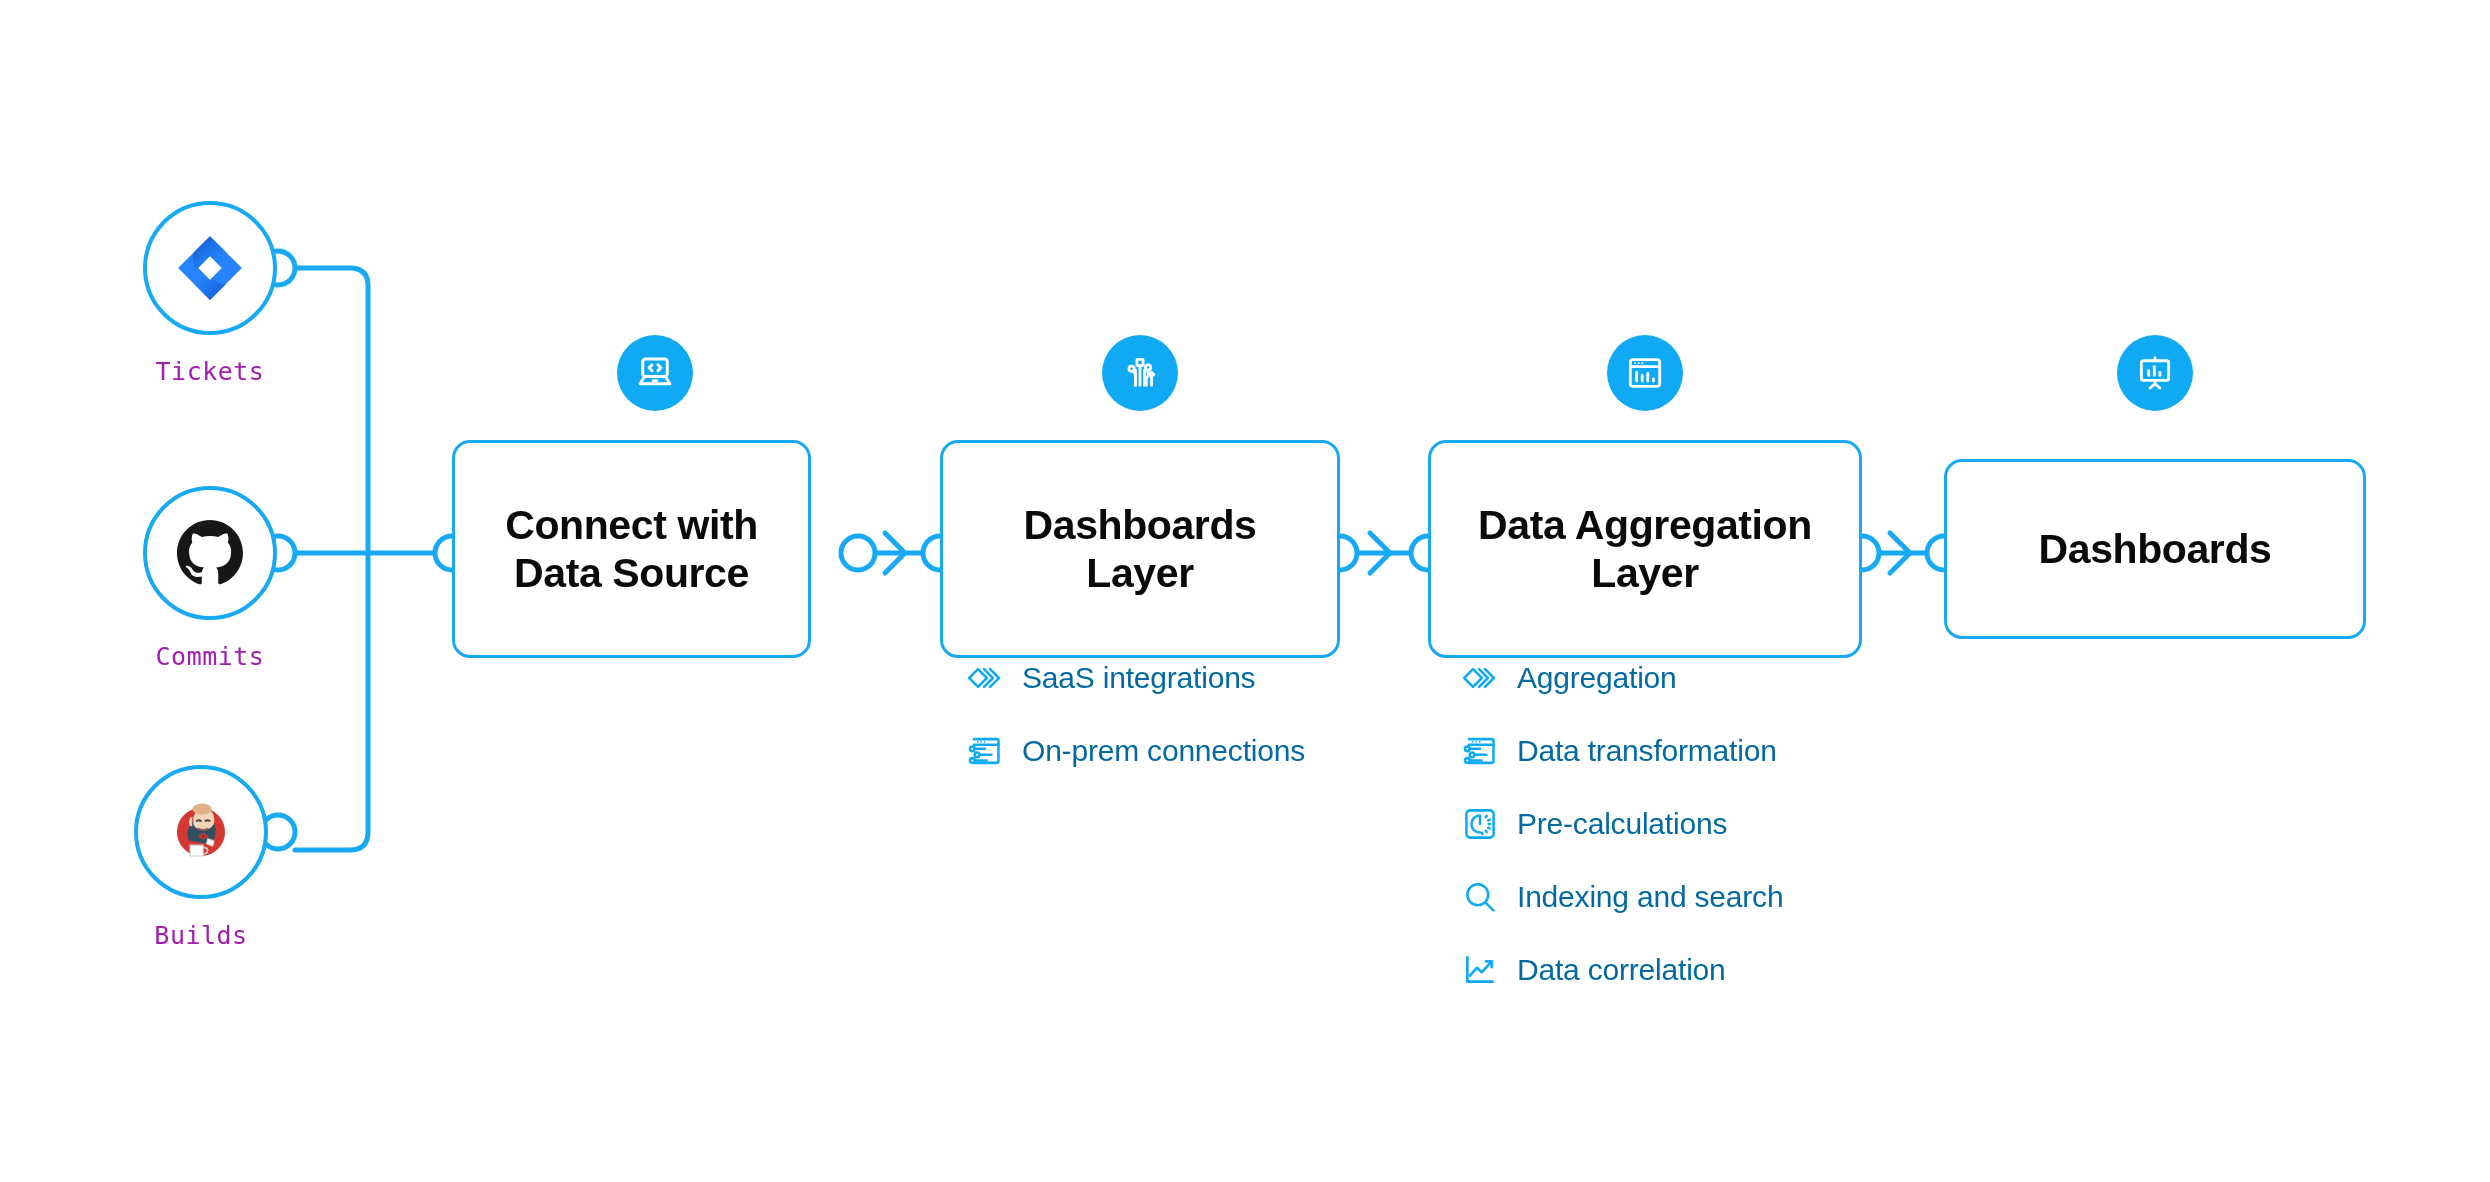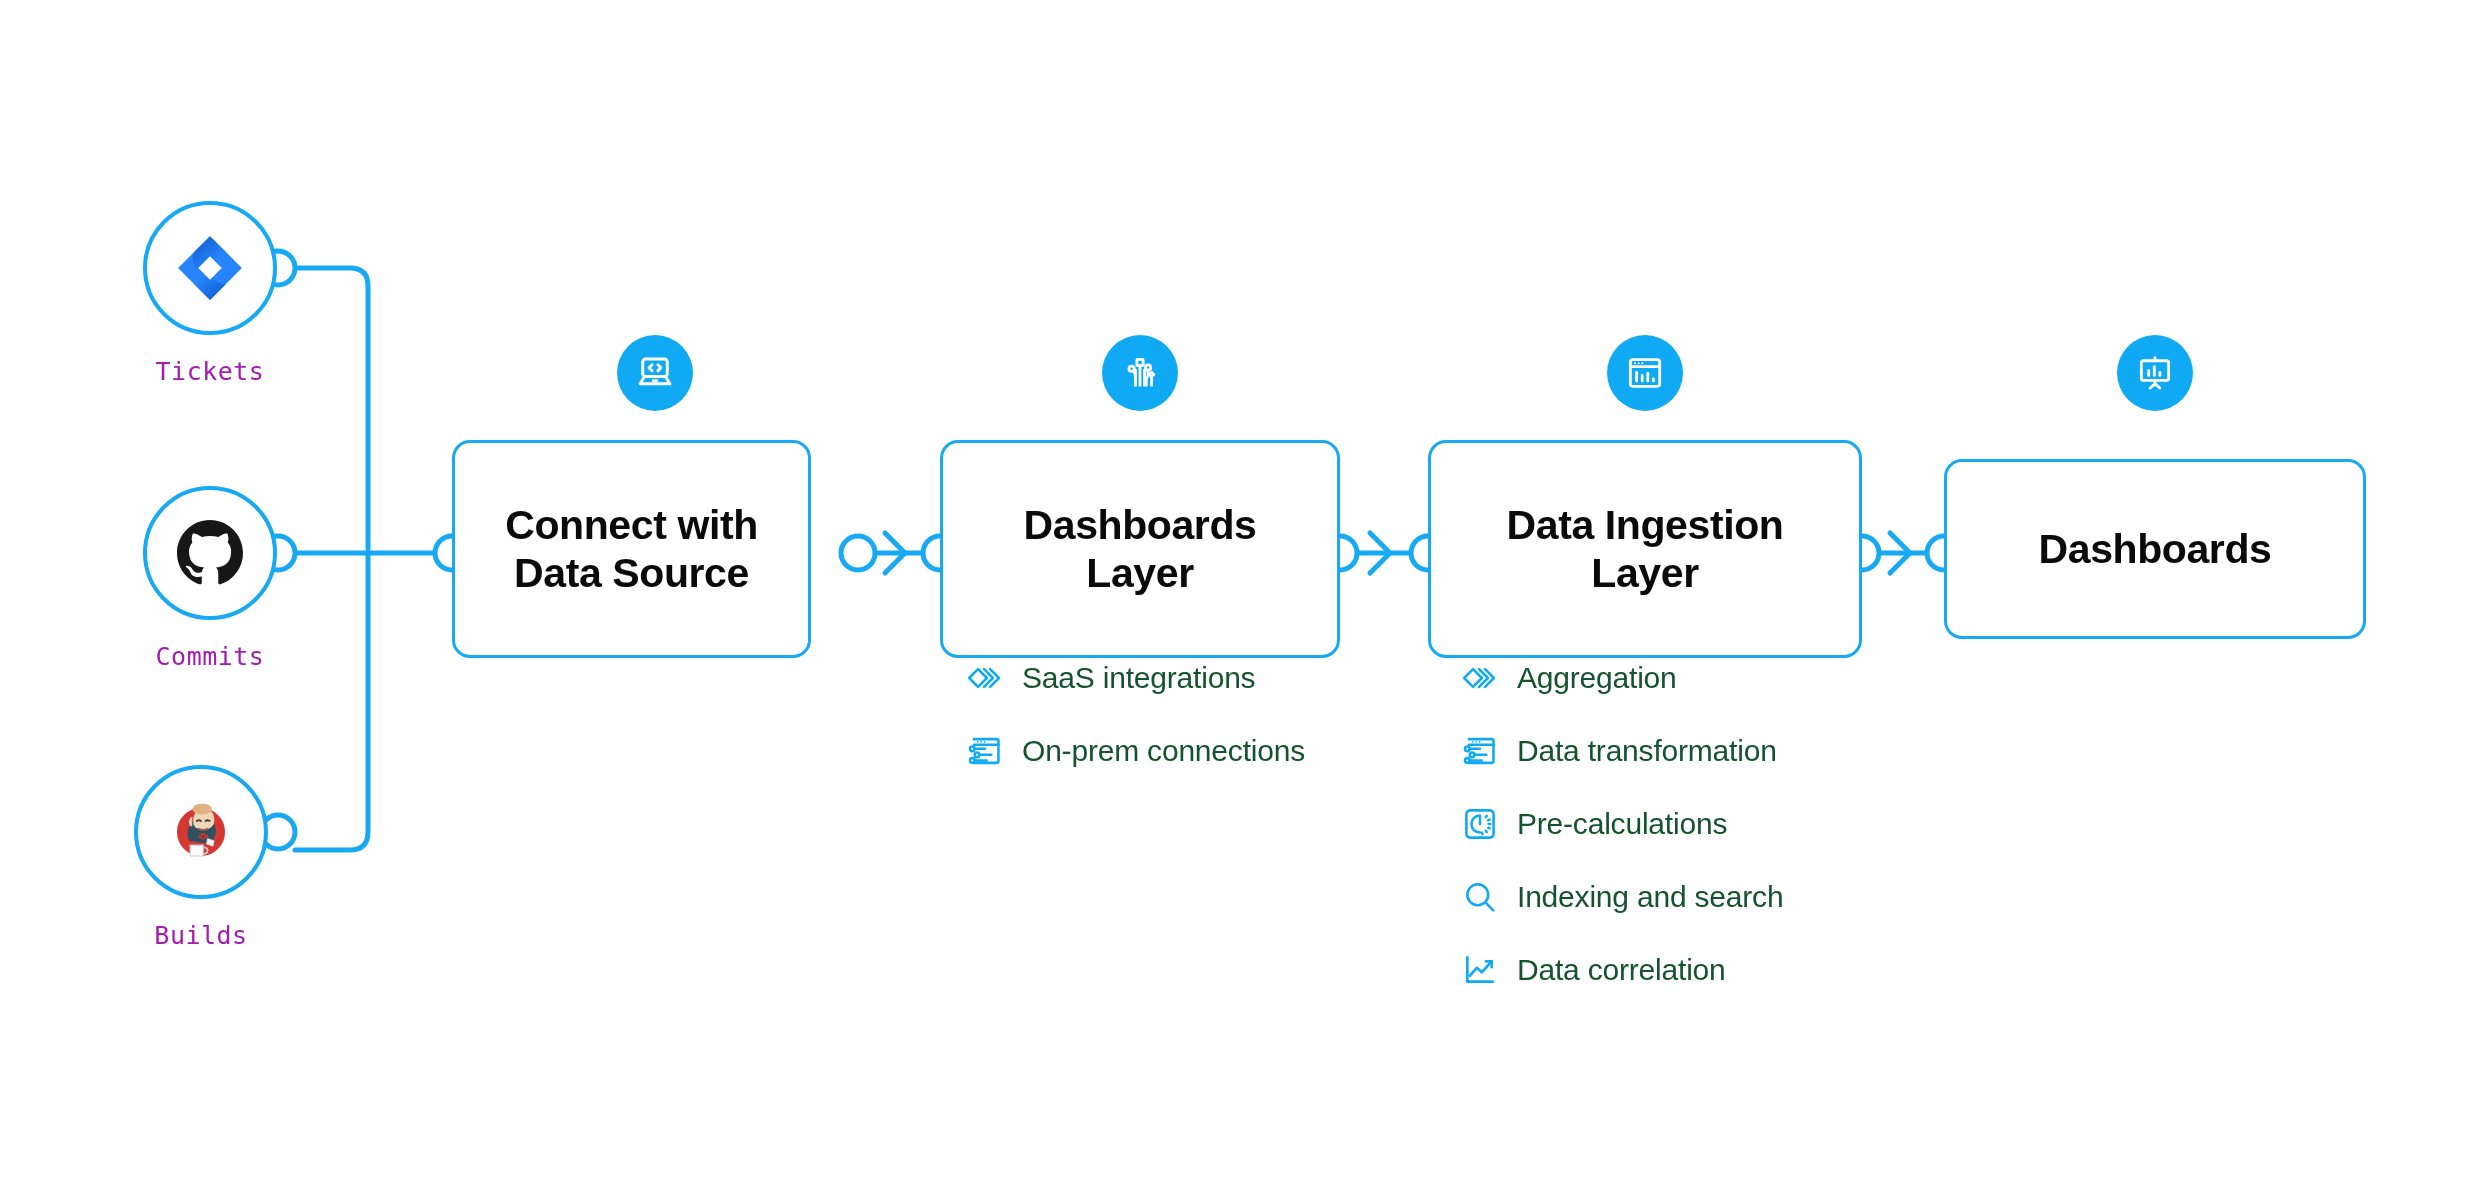--- a/index.html
+++ b/index.html
@@ -42,21 +42,21 @@
   .stage-title{
     text-align:center;font-size:41px;line-height:1.18;font-weight:700;
     color:#0a0a0a;letter-spacing:-0.4px;padding:0 14px;
   }
 
   
   .feature-list{position:absolute;}
   .feature-item{display:flex;align-items:center;height:46px;margin-bottom:27px;}
   .feature-icon{width:40px;height:40px;flex:0 0 40px;margin-right:17px;
     display:flex;align-items:center;justify-content:center;}
-  .feature-label{font-size:30px;color:#14532d;letter-spacing:-0.2px;white-space:nowrap;}
+  .feature-label{font-size:30px;color:#0369a1;letter-spacing:-0.2px;white-space:nowrap;}
 </style>
 </head>
 <body>
 
 <div id="diagram-root">
 
   <svg id="wires" viewBox="0 0 2490 1182" width="2490" height="1182">
     <g fill="none" stroke="#17A9F4" stroke-width="5" stroke-linecap="round" stroke-linejoin="round">
 
       <path d="M 295 268 H 350 Q 368 268 368 286 V 832 Q 368 850 350 850 H 295"></path>
@@ -226,21 +226,21 @@
         <circle cx="8.4" cy="6.4" r="0.55" fill="#ffffff" stroke="none"></circle>
         <circle cx="10.5" cy="6.4" r="0.55" fill="#ffffff" stroke="none"></circle>
         <path d="M7.2 16.6 V11.6"></path>
         <path d="M10.4 16.6 V13.4"></path>
         <path d="M13.6 16.6 V12.2"></path>
         <path d="M16.8 16.6 V15.4"></path>
       </svg>
     </div>
     <div class="stage-box" style="width:434px;height:218px;">
       <div class="stage-title">
-        <div>Data Ingestion</div>
+        <div>Data Aggregation</div>
         <div>Layer</div>
       </div>
     </div>
   </div>
 
   <div class="feature-list" style="left:1460px;top:655px;">
     <div class="feature-item">
       <span class="feature-icon">
         <svg width="38" height="38" viewBox="0 0 24 24" fill="none" stroke="#0FAAF3" stroke-width="1.6" stroke-linecap="round" stroke-linejoin="round">
           <path d="M7.6 6.4 L13.2 12 L7.6 17.6 L2 12 Z"></path>

